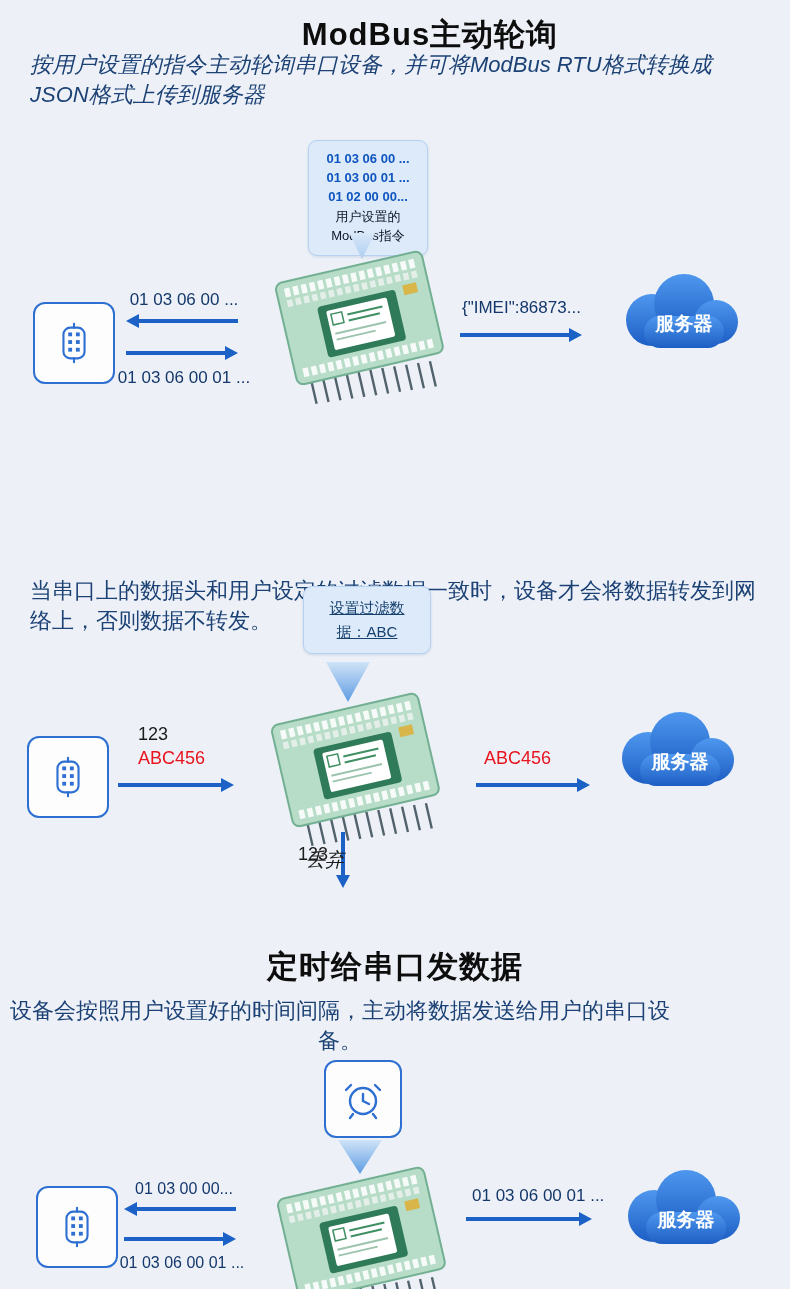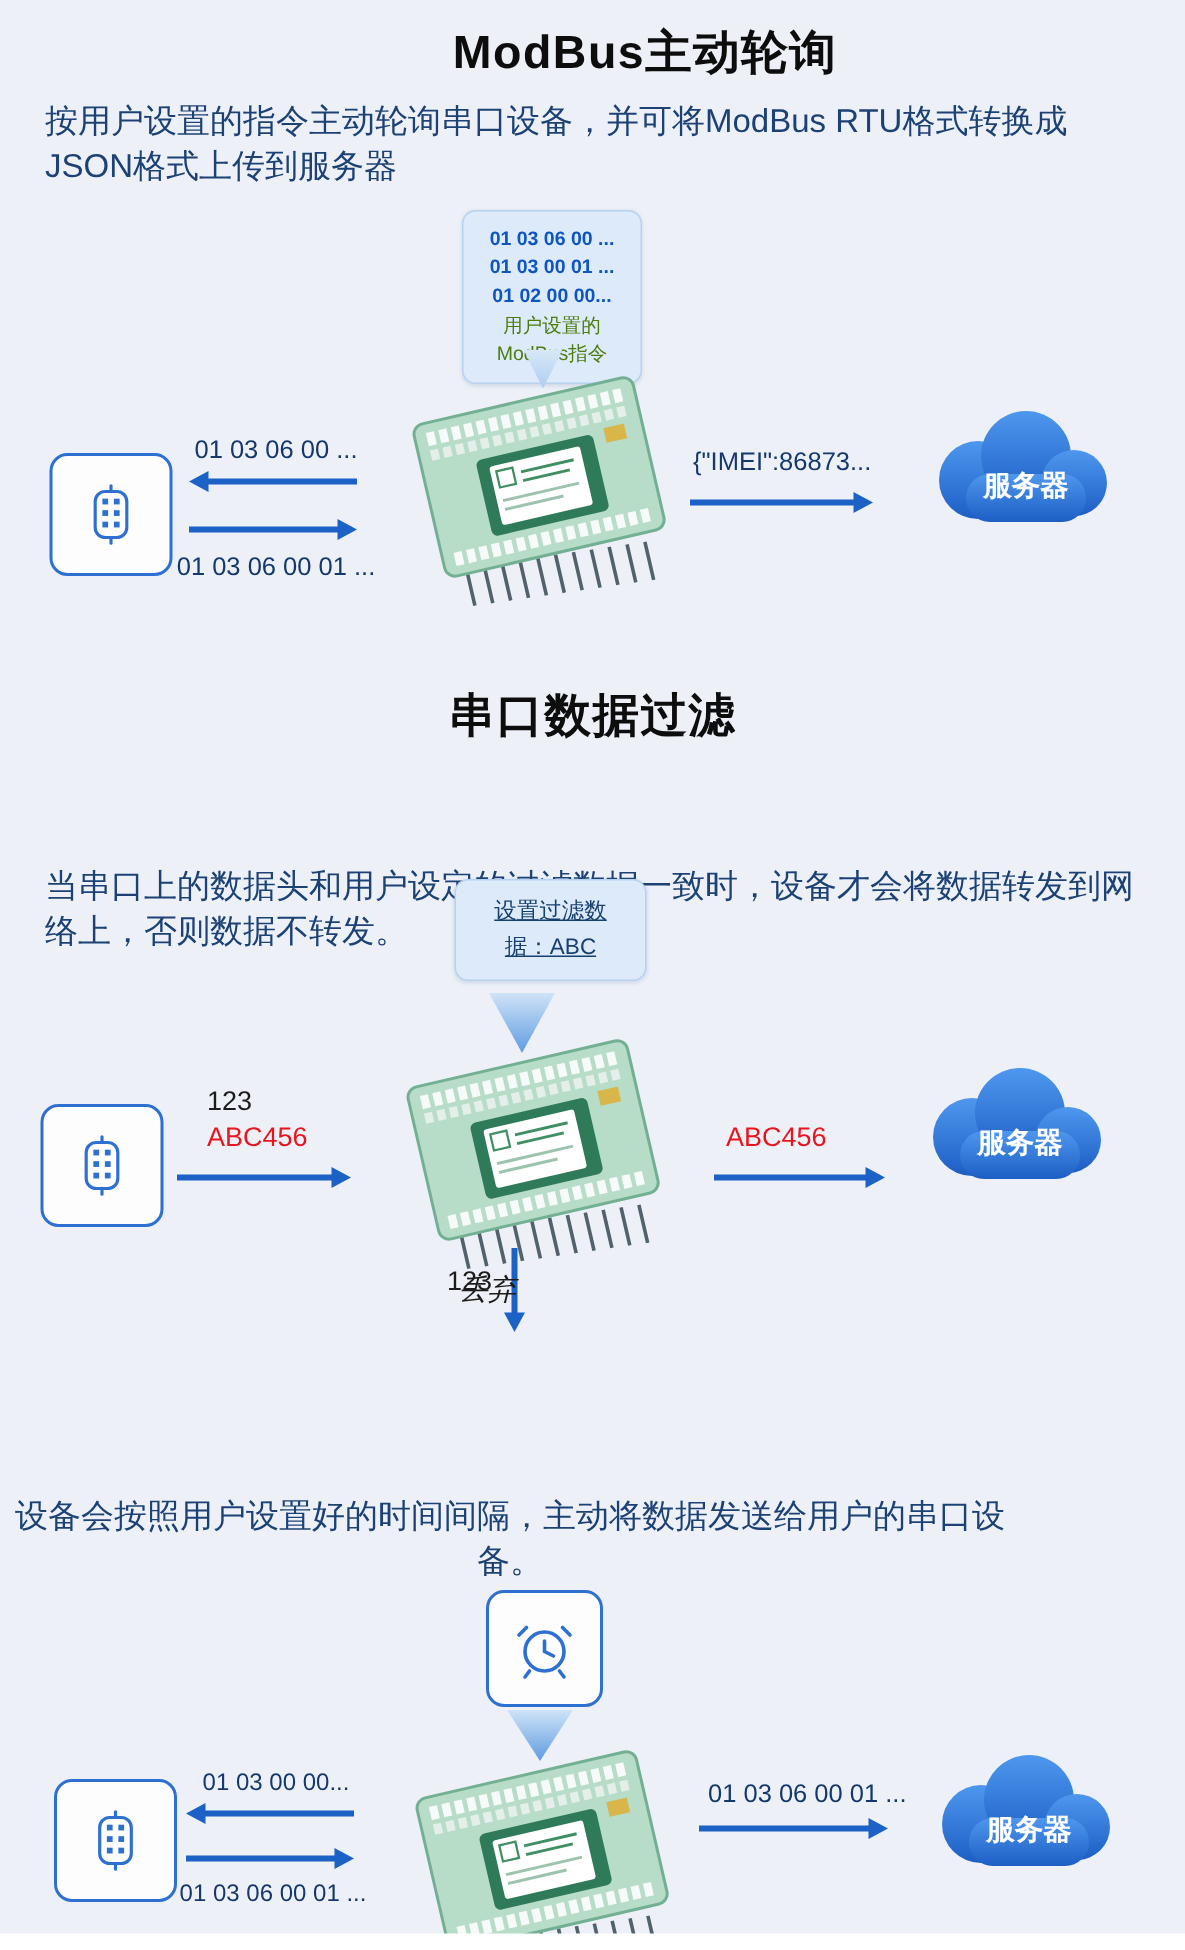--- a/index.html
+++ b/index.html
@@ -21,21 +21,21 @@
   .lbl.black { color:#1c1c1c;text-align:right; }
   .lbl.center{ text-align:center; }
 
   
   .bubble {
     position:absolute; background:#dceafa; border:1px solid #b6d2f0;
     border-radius:9px; text-align:center; padding:9px 6px;
     box-shadow:0 1px 3px rgba(60,100,160,.18);
   }
   .bubble .hex { font-size:13px; font-weight:bold; color:#0f55c0; line-height:1.45; }
-  .bubble .cap { font-size:13px; color:#4d7c0f; line-height:1.5; }
+  .bubble .cap { font-size:13px; color:#0f172a; line-height:1.5; }
   .bubble .cap2{ font-size:15px; color:#16406e; line-height:1.6;text-decoration:underline; }
   .tail { position:absolute; clip-path:polygon(0 0,100% 0,50% 100%); }
   .tail-light { background:linear-gradient(180deg,#d8e8f8,#aecdf0); }
   .tail-blue  { background:linear-gradient(180deg,#cfe3f7,#5e9ce2); }
 
   
   .icon-box {
     position:absolute; background:#fdfdfe; border:2.5px solid #2e6fd2;
     border-radius:12px; display:flex; align-items:center; justify-content:center;
   }
@@ -74,21 +74,21 @@
     <linearGradient id="cloudGrad" x1="0" y1="0" x2="0" y2="1">
       <stop offset="0" stop-color="#4e97ee"></stop>
       <stop offset="1" stop-color="#1d5ec4"></stop>
     </linearGradient>
   </defs>
 </svg>
 
 <div class="page">
 
   <div class="title" style="top:14px;margin-left:35px;">ModBus主动轮询</div>
-  <div class="desc" style="left:30px; top:66px; width:738px;">按用户设置的指令主动轮询串口设备，并可将ModBus RTU格式转换成JSON格式上传到服务器</div>
+  <div class="desc" style="left:30px; top:50px; width:738px;font-style:italic;">按用户设置的指令主动轮询串口设备，并可将ModBus RTU格式转换成JSON格式上传到服务器</div>
 
   <div class="bubble" style="left:308px; top:140px; width:106px;">
     <div class="hex">01 03 06 00 ...</div>
     <div class="hex">01 03 00 01 ...</div>
     <div class="hex">01 02 00 00...</div>
     <div class="cap">用户设置的</div>
     <div class="cap">ModBus指令</div>
   </div>
   <div class="tail tail-light" style="left:349px; top:233px; width:26px; height:26px;"></div>
 
@@ -143,21 +143,20 @@
       <g fill="url(#cloudGrad)">
         <circle cx="42" cy="56" r="26"></circle>
         <circle cx="74" cy="40" r="30"></circle>
         <circle cx="106" cy="58" r="22"></circle>
         <rect x="34" y="52" width="80" height="32" rx="16"></rect>
       </g>
       <text x="74" y="66" text-anchor="middle" class="cloud-text">服务器</text>
     </svg>
   </div>
 
-  <div class="title" style="top:456px;">串口数据过滤</div>
   <div class="desc" style="left:30px; top:529px; width:738px;margin-top:47px;">当串口上的数据头和用户设定的过滤数据一致时，设备才会将数据转发到网络上，否则数据不转发。</div>
 
   <div class="bubble" style="left:303px; top:586px; width:114px;">
     <div class="cap2">设置过滤数</div>
     <div class="cap2">据：ABC</div>
   </div>
   <div class="tail tail-blue" style="left:326px; top:662px; width:44px; height:40px;"></div>
 
   <div class="module" style="left:256px; top:682px;">
   <svg viewBox="0 0 200 170" width="200" height="170">
@@ -213,20 +212,21 @@
         <rect x="34" y="52" width="80" height="32" rx="16"></rect>
       </g>
       <text x="74" y="66" text-anchor="middle" class="cloud-text">服务器</text>
     </svg>
   </div>
 
   <div class="arrow-down" style="left:336px; top:832px; height:56px;"></div>
   <div class="lbl black" style="left:298px; top:844px; font-size:18px;">123</div>
   <div class="lbl black" style="left:306px; top:847px; font-size:19px;font-style:italic;">丢弃</div>
 
+  <div class="title" style="top:946px;">定时给串口发数据</div>
   <div class="desc" style="left:0; top:996px; width:680px; text-align:center;">设备会按照用户设置好的时间间隔，主动将数据发送给用户的串口设备。</div>
 
   <div class="icon-box" style="left:324px; top:1060px; width:74px; height:74px;">
     <svg viewBox="0 0 48 48" width="48" height="48">
       <g fill="none" stroke="#2e6fd2" stroke-width="2.4" stroke-linecap="round">
         <circle cx="24" cy="26" r="13"></circle>
         <path d="M24 19v7l6 3"></path>
         <path d="M12 10l-5 5"></path>
         <path d="M36 10l5 5"></path>
         <path d="M14 39l-3 4"></path>

